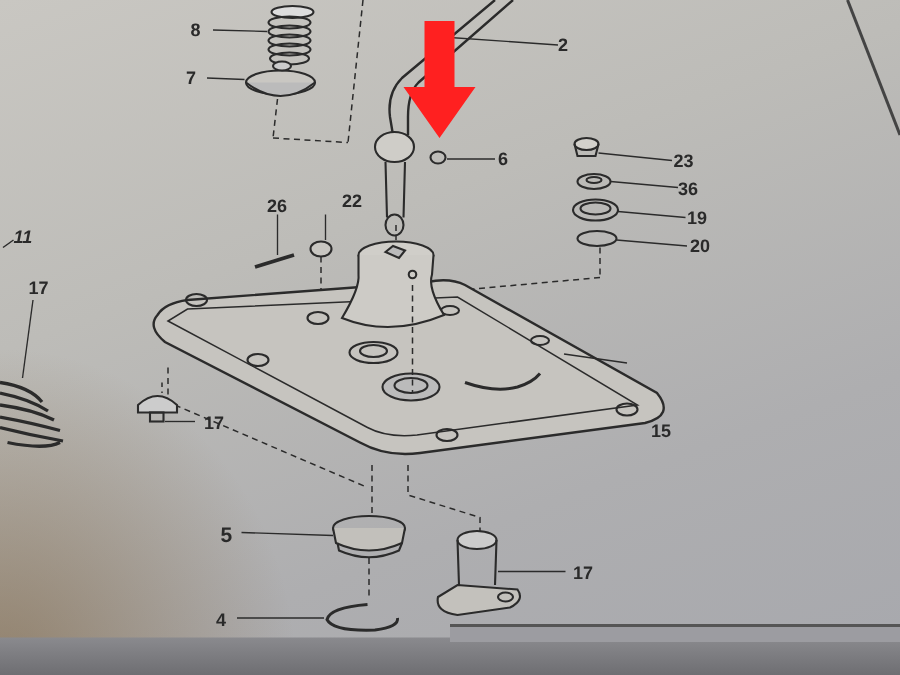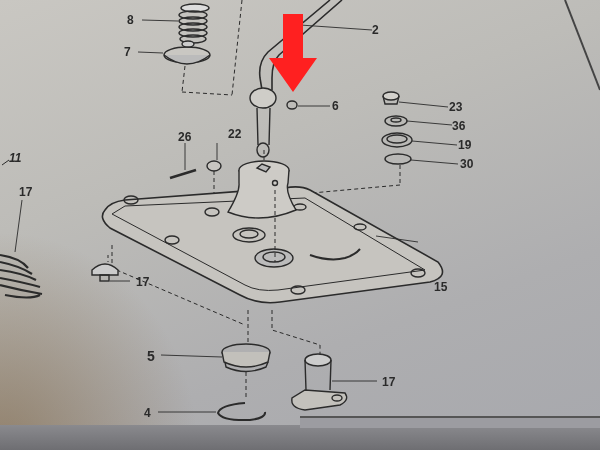--- a/index.html
+++ b/index.html
@@ -183,17 +183,17 @@
 <span class="label" style="left:147px;top:349px;font-size:14px;">5</span>
 <span class="label" style="left:332px;top:100px;">6</span>
 <span class="label" style="left:124px;top:46px;">7</span>
 <span class="label" style="left:127px;top:14px;">8</span>
 <span class="label" style="left:9px;top:152px;font-style:italic;">11</span>
 <span class="label" style="left:19px;top:186px;">17</span>
 <span class="label" style="left:136px;top:276px;">17</span>
 <span class="label" style="left:434px;top:235px;margin-top:46px;">15</span>
 <span class="label" style="left:458px;top:139px;">19</span>
 <span class="label" style="left:382px;top:376px;">17</span>
-<span class="label" style="left:460px;top:158px;">30</span>
+<span class="label" style="left:460px;top:158px;">20</span>
 <span class="label" style="left:212px;top:128px;margin-left:16px;">22</span>
 <span class="label" style="left:178px;top:131px;">26</span>
 <span class="label" style="left:452px;top:120px;">36</span>
 <span class="label" style="left:449px;top:101px;">23</span>
 
 </body></html>

